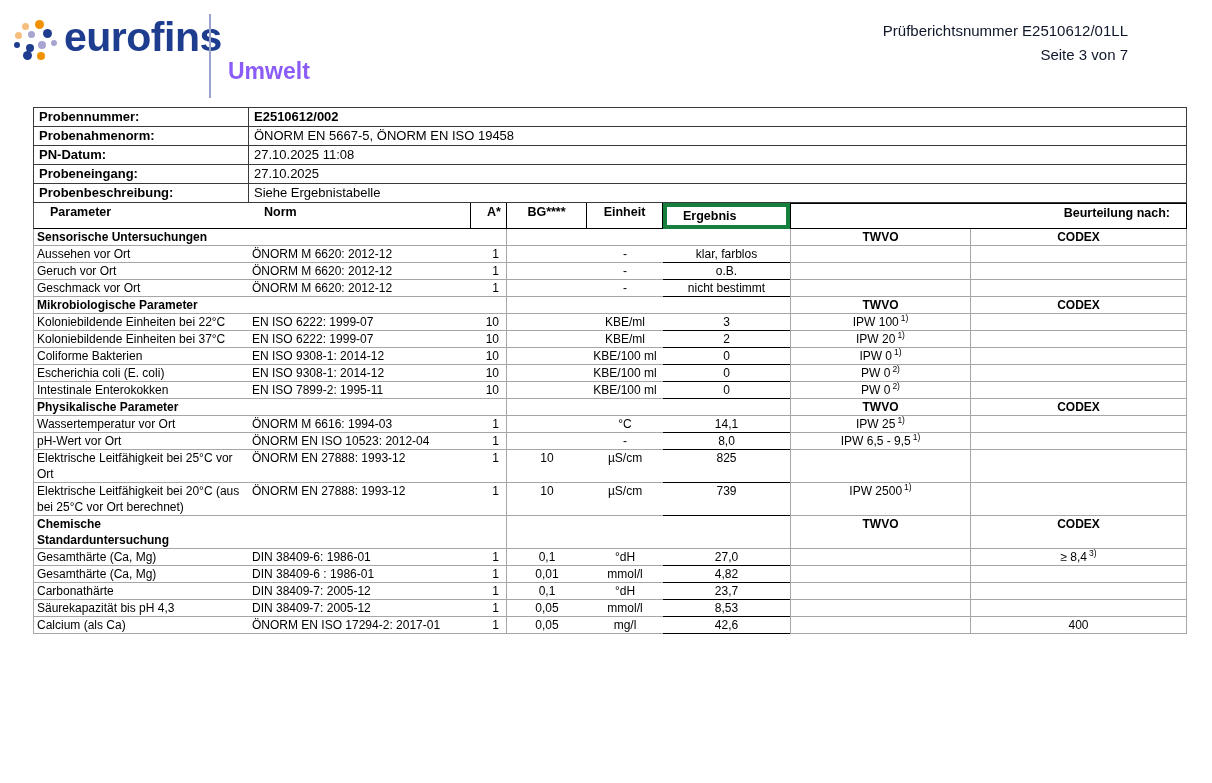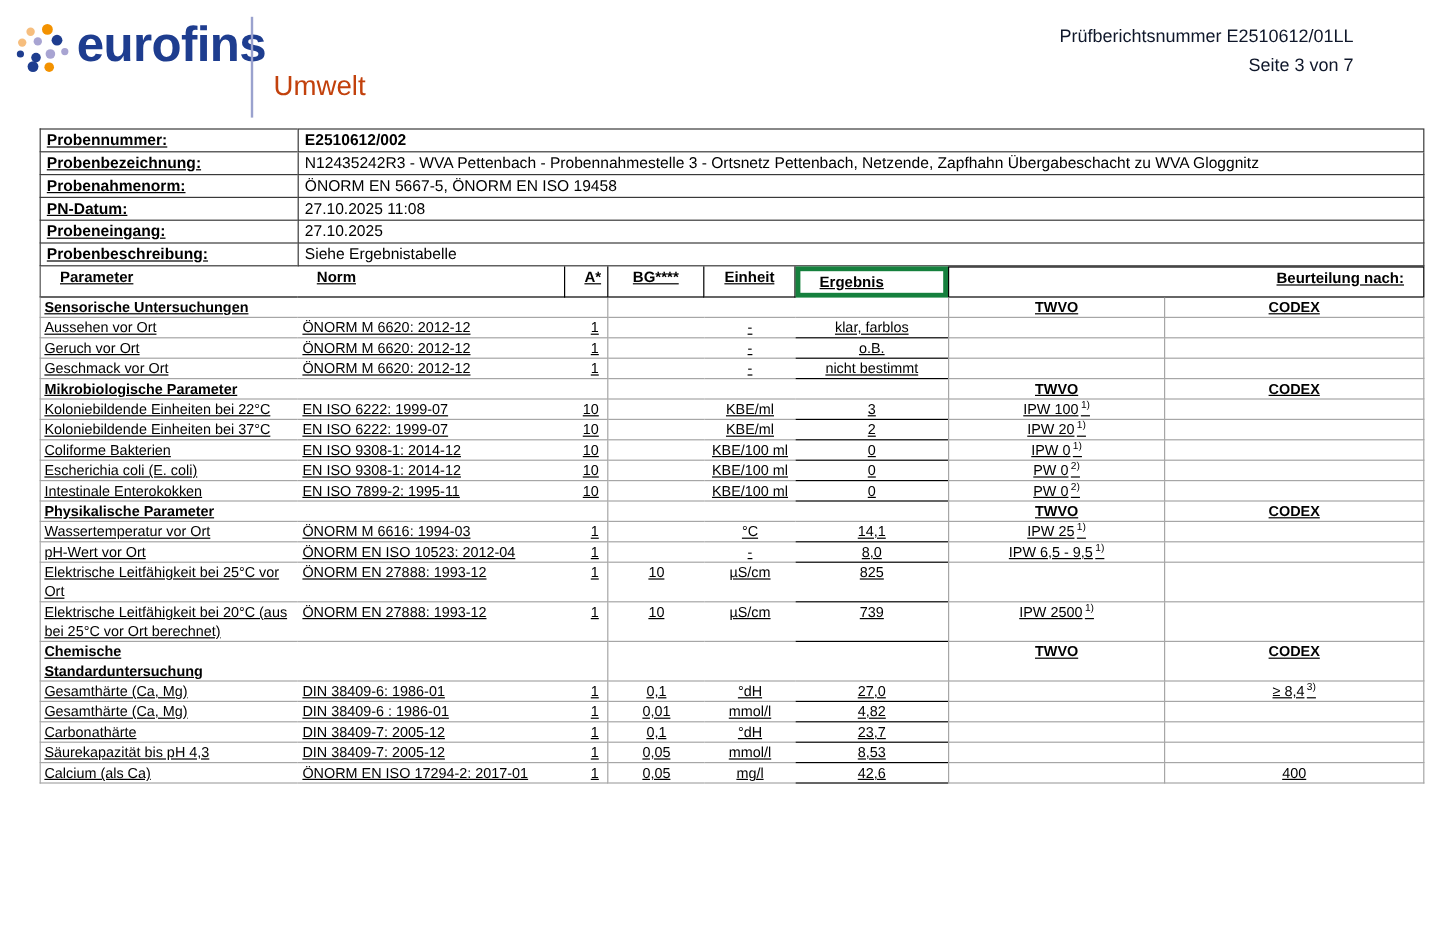--- a/index.html
+++ b/index.html
@@ -20,29 +20,29 @@
   .dot.lv { background:#A8A4D2; }
   .dot.b  { background:#1E3D8F; }
   .logo-word {
     position:absolute; left:64px; top:14px;
     font-size:41px; font-weight:600; letter-spacing:-0.5px;
     color:#1E3D8F;
   }
   .logo-sep { position:absolute; left:209px; top:14px; width:2px; height:84px; background:#9AA2CE; }
   .logo-division {
     position:absolute; left:228px; top:58px;
-    font-size:23px; font-weight:normal; color:#c2410c;
+    font-size:23px; font-weight:bold; color:#8b5cf6;
   }
   .report-meta {
     position:absolute; right:84px; top:19px;
     text-align:right; font-size:15px; line-height:24px; color:#0f172a;
   }
 
   
-  .tables { margin-left:33px; width:1154px;text-decoration:underline; }
+  .tables { margin-left:33px; width:1154px; }
   table { border-collapse:separate; border-spacing:0; table-layout:fixed; width:1154px; }
 
   
   #info-table { font-size:13px; }
   #info-table td {
     border-bottom:1px solid #3a3a3a; border-left:1px solid #3a3a3a;
     padding:1px 4px 1px 5px; vertical-align:top; line-height:16px;
   }
   #info-table td:last-child { border-right:1px solid #3a3a3a; }
   #info-table tr:first-child td { border-top:1px solid #3a3a3a; }
@@ -110,24 +110,20 @@
 
   <table id="info-table">
     <colgroup>
         <col style="width:215px;">
         <col style="width:939px;">
       </colgroup>
     <tbody>
         <tr>
           <td class="info-label">Probennummer:</td>
           <td class="info-value"><span class="bold">E2510612/002</span></td>
-        </tr>
-        <tr>
-          <td class="info-label">Probenbezeichnung:</td>
-          <td class="info-value"><span>N12435242R3 - WVA Pettenbach - Probennahmestelle 3 - Ortsnetz Pettenbach, Netzende, Zapfhahn Übergabeschacht zu WVA Gloggnitz</span></td>
         </tr>
         <tr>
           <td class="info-label">Probenahmenorm:</td>
           <td class="info-value"><span>ÖNORM EN 5667-5, ÖNORM EN ISO 19458</span></td>
         </tr>
         <tr>
           <td class="info-label">PN-Datum:</td>
           <td class="info-value"><span>27.10.2025 11:08</span></td>
         </tr>
         <tr>

